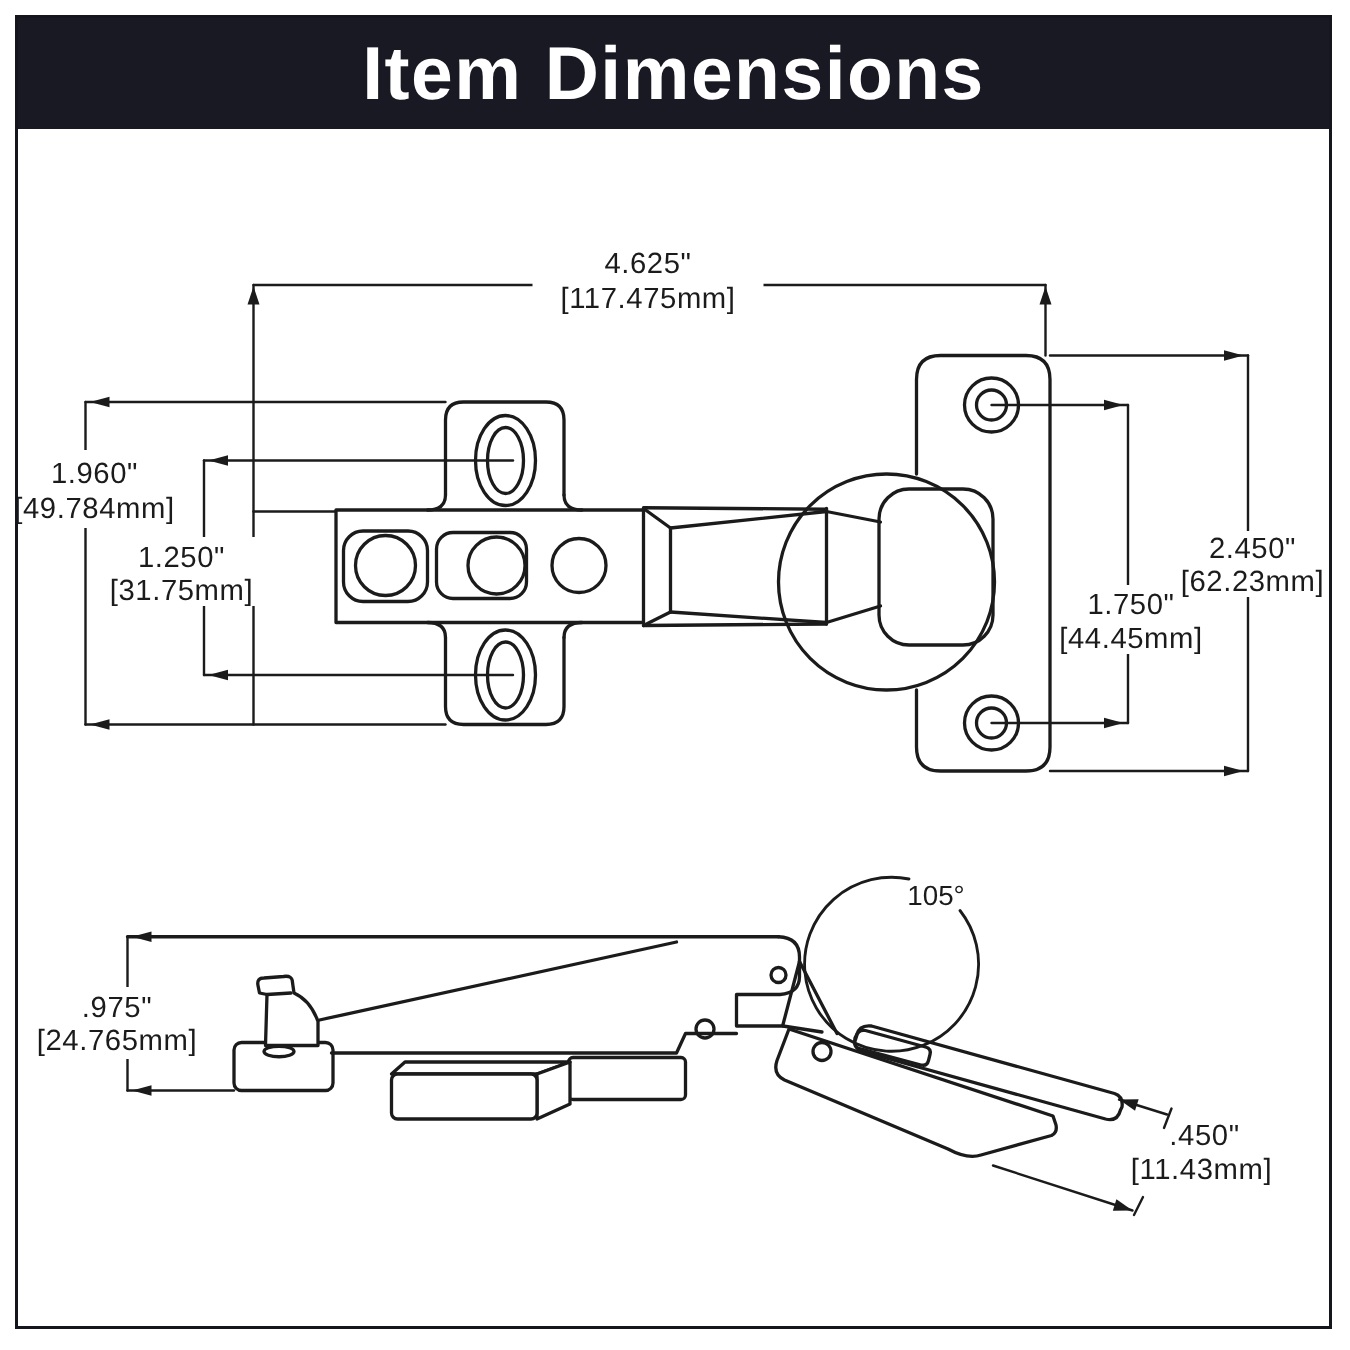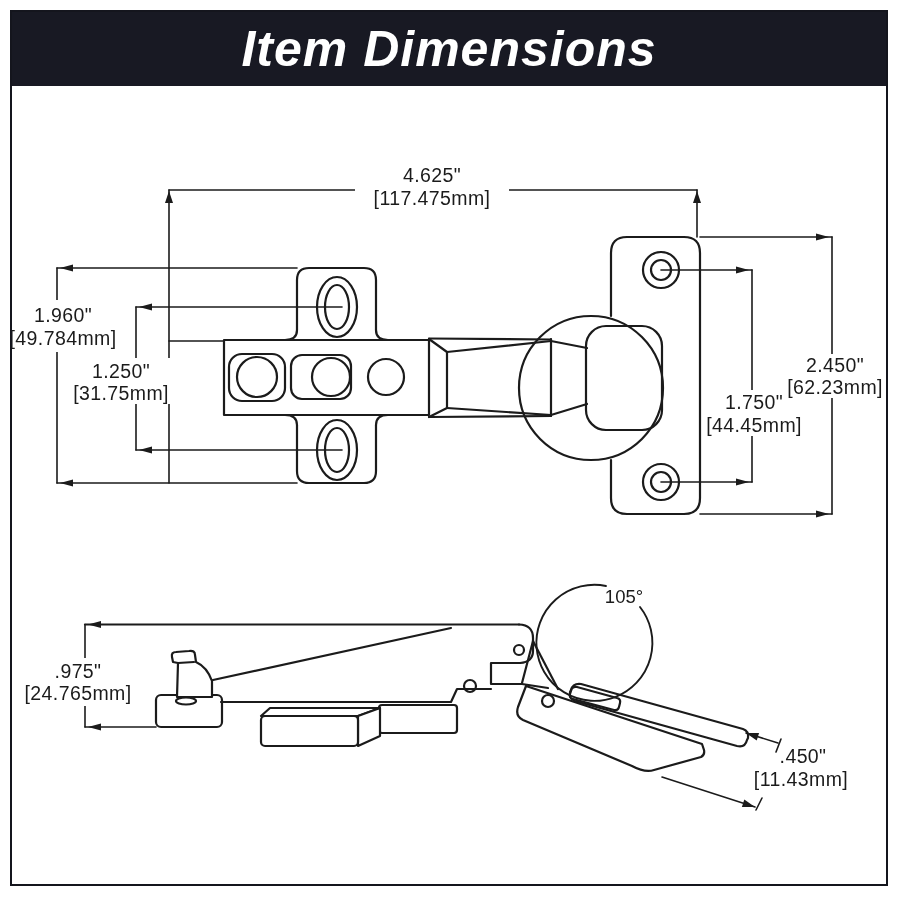--- a/index.html
+++ b/index.html
@@ -1,18 +1,18 @@
 <!DOCTYPE html>
 <html><head>
 <meta charset="utf-8">
 <style>
   html,body{margin:0;padding:0;background:#ffffff;}
   body{width:900px;height:900px;position:relative;font-family:"Liberation Sans",sans-serif;}
   .page-frame{position:absolute;left:10px;top:10px;width:878px;height:876px;border:2px solid #14151d;background:#ffffff;box-sizing:border-box;}
-  .header-bar{position:absolute;left:0;top:0;width:100%;height:74px;background:#181923;display:flex;align-items:center;justify-content:center;font-style:italic;}
+  .header-bar{position:absolute;left:0;top:0;width:100%;height:74px;background:#181923;display:flex;align-items:center;justify-content:center;}
   .page-title{color:#ffffff;font-size:50px;font-weight:800;letter-spacing:1px;white-space:nowrap;}
   .drawing-area{position:absolute;left:0;top:74px;width:874px;height:798px;}
   svg{display:block;}
   .part{fill:none;stroke:#1b1b1b;stroke-width:2.2;stroke-linecap:round;stroke-linejoin:round;}
   .partfill{fill:#ffffff;stroke:#1b1b1b;stroke-width:2.2;stroke-linecap:round;stroke-linejoin:round;}
   .dim{fill:none;stroke:#1b1b1b;stroke-width:1.6;stroke-linecap:round;}
   .arrow{fill:#1b1b1b;stroke:none;}
   .mask{fill:#ffffff;stroke:none;}
   .dimtext{font-family:"Liberation Sans",sans-serif;font-size:19.5px;fill:#1b1b1b;letter-spacing:0.4px;}
   .angletext{font-family:"Liberation Sans",sans-serif;font-size:18.5px;fill:#1b1b1b;}

